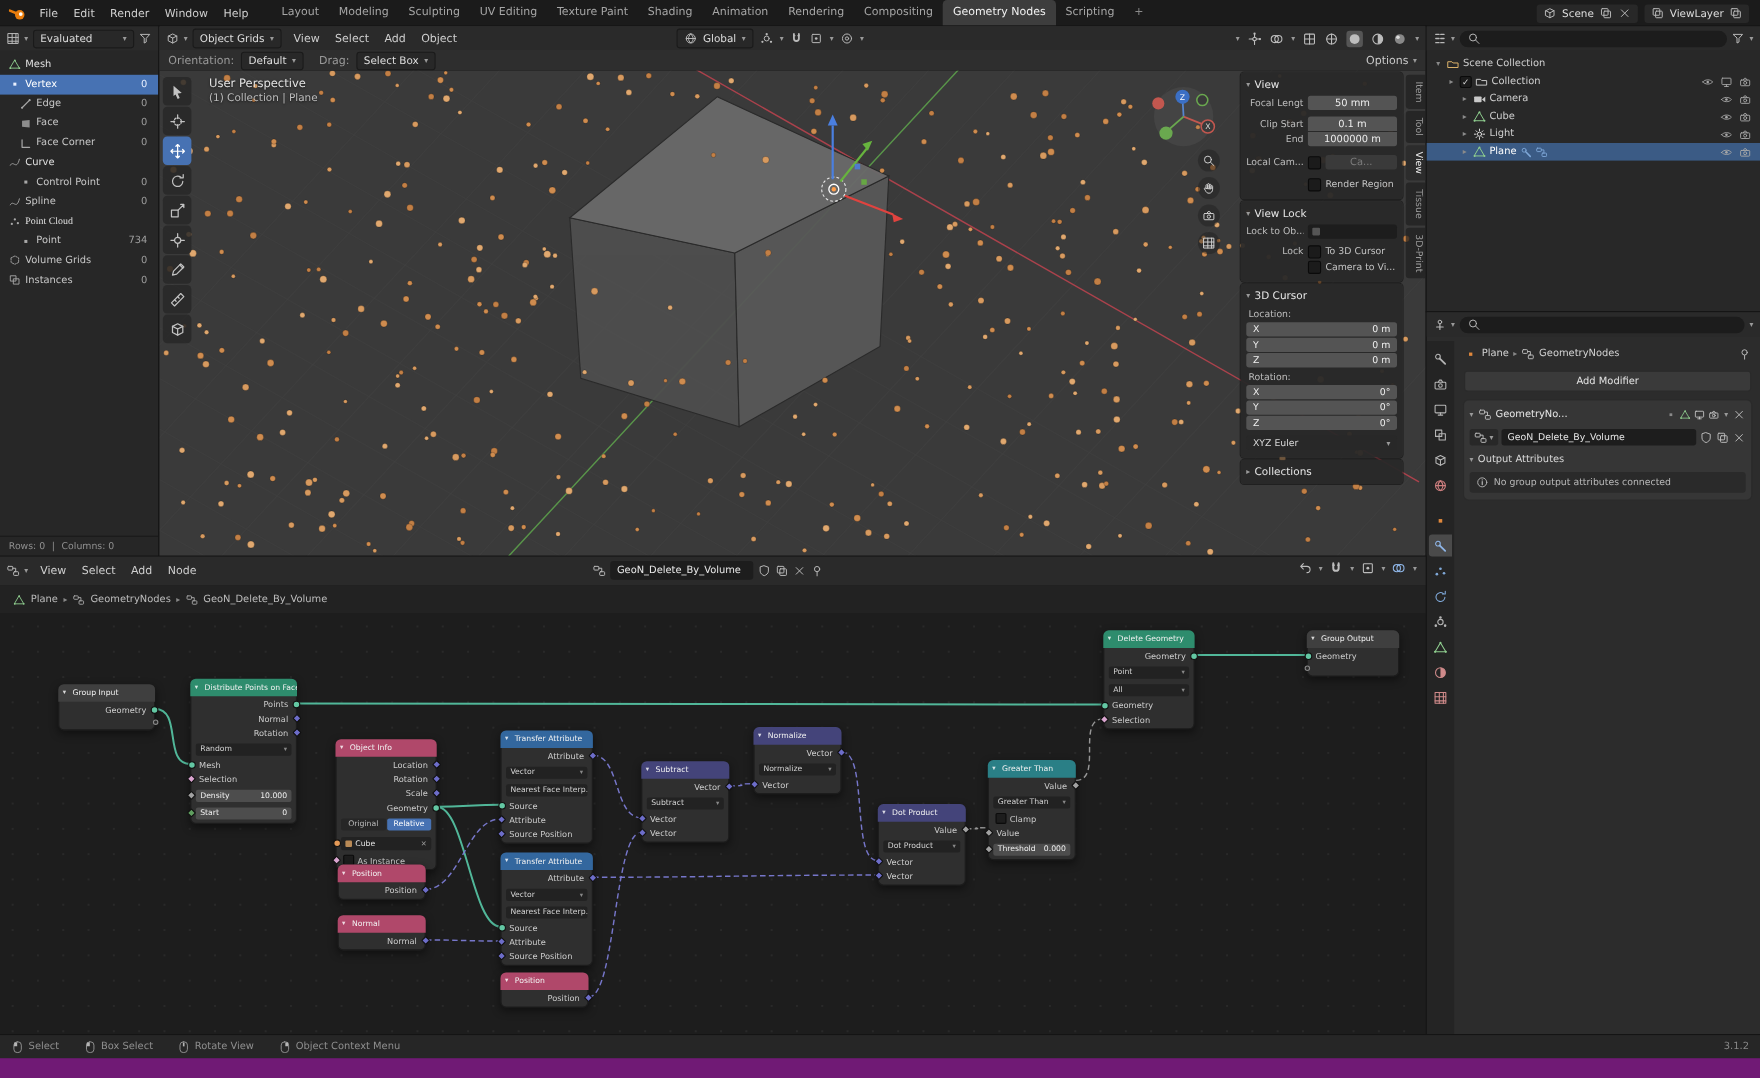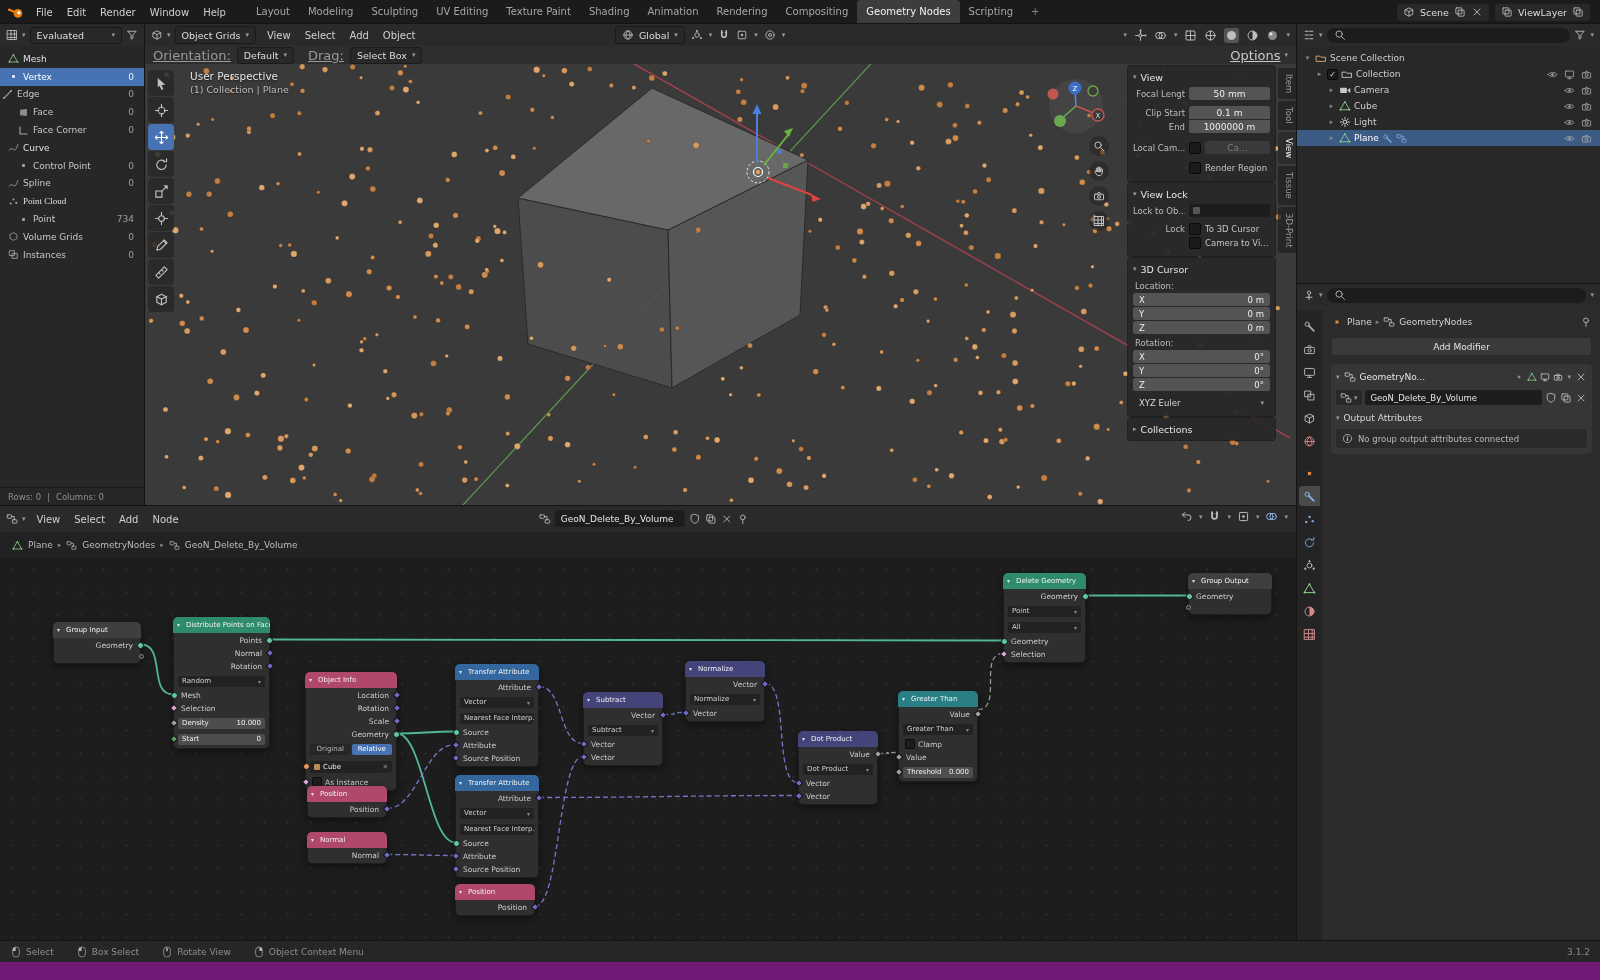--- a/index.html
+++ b/index.html
@@ -26,21 +26,21 @@
   #ss-body{position:absolute;left:0;top:26px;right:0;bottom:18px;overflow:hidden;}
   .ss-row{position:relative;height:17.8px;display:flex;align-items:center;font-size:9px;color:#c7c7c7;padding-left:8px;gap:4px;}
   .ss-row.hdr{color:#e0e0e0;}
   .ss-row.sel{background:#4772b3;color:#fff;}
   .ss-count{margin-left:auto;padding-right:10px;color:#9f9f9f;font-size:9px;}
   .ss-row.sel .ss-count{color:#e8f0ff;}
   #ss-footer{position:absolute;left:0;bottom:0;right:0;height:18px;background:#262626;display:flex;align-items:center;gap:6px;padding-left:8px;font-size:8.5px;color:#909090;box-shadow:0 -1px 0 #1a1a1a;}
   
   #viewport{position:absolute;left:145px;top:24px;width:1151px;height:482px;background:#3a3a3a;}
   #vp-tools-row{position:absolute;left:0;top:22px;right:0;height:18px;background:#2e2e2e;display:flex;align-items:center;gap:6px;padding:0 8px;box-shadow:0 1px 0 #222;}
-  .lbl{font-size:13px;color:#9a9a9a;text-decoration:underline;}
+  .lbl{font-size:10px;color:#9a9a9a;}
   #vp-main{position:absolute;left:0;top:40px;right:0;bottom:0;overflow:hidden;}
   #vp-scene{position:absolute;left:0;top:0;}
   #vp-toolbar{position:absolute;left:3px;top:6px;width:28px;z-index:2;display:flex;flex-direction:column;gap:1px;}
   .tool-btn{width:26px;height:26px;border-radius:4px;background:rgba(40,40,40,.85);display:flex;align-items:center;justify-content:center;}
   .tool-btn.active{background:#4772b3;}
   #vp-overlaytext{position:absolute;left:45px;top:6px;z-index:2;text-shadow:0 1px 2px rgba(0,0,0,.6);}
   #vp-overlaytext div:first-child{font-size:10.5px;color:#e4e4e4;}
   #vp-overlaytext div:last-child{font-size:9.5px;color:#bdbdbd;margin-top:2px;}
   #vp-navicons{position:absolute;left:944px;top:72px;z-index:2;display:flex;flex-direction:column;gap:5px;}
   .nav-ib{width:20px;height:20px;border-radius:50%;background:rgba(30,30,30,.45);display:flex;align-items:center;justify-content:center;}
@@ -234,21 +234,21 @@
         </div>
         <div class="ss-row sel" style="">
           <span style="display: inline-flex;">
             <svg width="11" height="11" viewBox="0 0 16 16" fill="none" stroke="#eaf1ff" stroke-width="1.2" stroke-linecap="round" stroke-linejoin="round">
               <rect x="6" y="6" width="4" height="4" fill="#eaf1ff" stroke="none"></rect>
             </svg>
           </span>
           <span>Vertex</span>
           <span class="ss-count">0</span>
         </div>
-        <div class="ss-row" style="padding-left: 2px;">
+        <div class="ss-row" style="padding-left: 18px;">
           <span style="display: inline-flex;">
             <svg width="11" height="11" viewBox="0 0 16 16" fill="none" stroke="#a8a8a8" stroke-width="1.2" stroke-linecap="round" stroke-linejoin="round">
               <path d="M3 13L13 3" stroke-width="1.6"></path>
               <circle cx="3" cy="13" r="1.4" fill="#a8a8a8" stroke="none"></circle>
               <circle cx="13" cy="3" r="1.4" fill="#a8a8a8" stroke="none"></circle>
             </svg>
           </span>
           <span>Edge</span>
           <span class="ss-count">0</span>
         </div>

